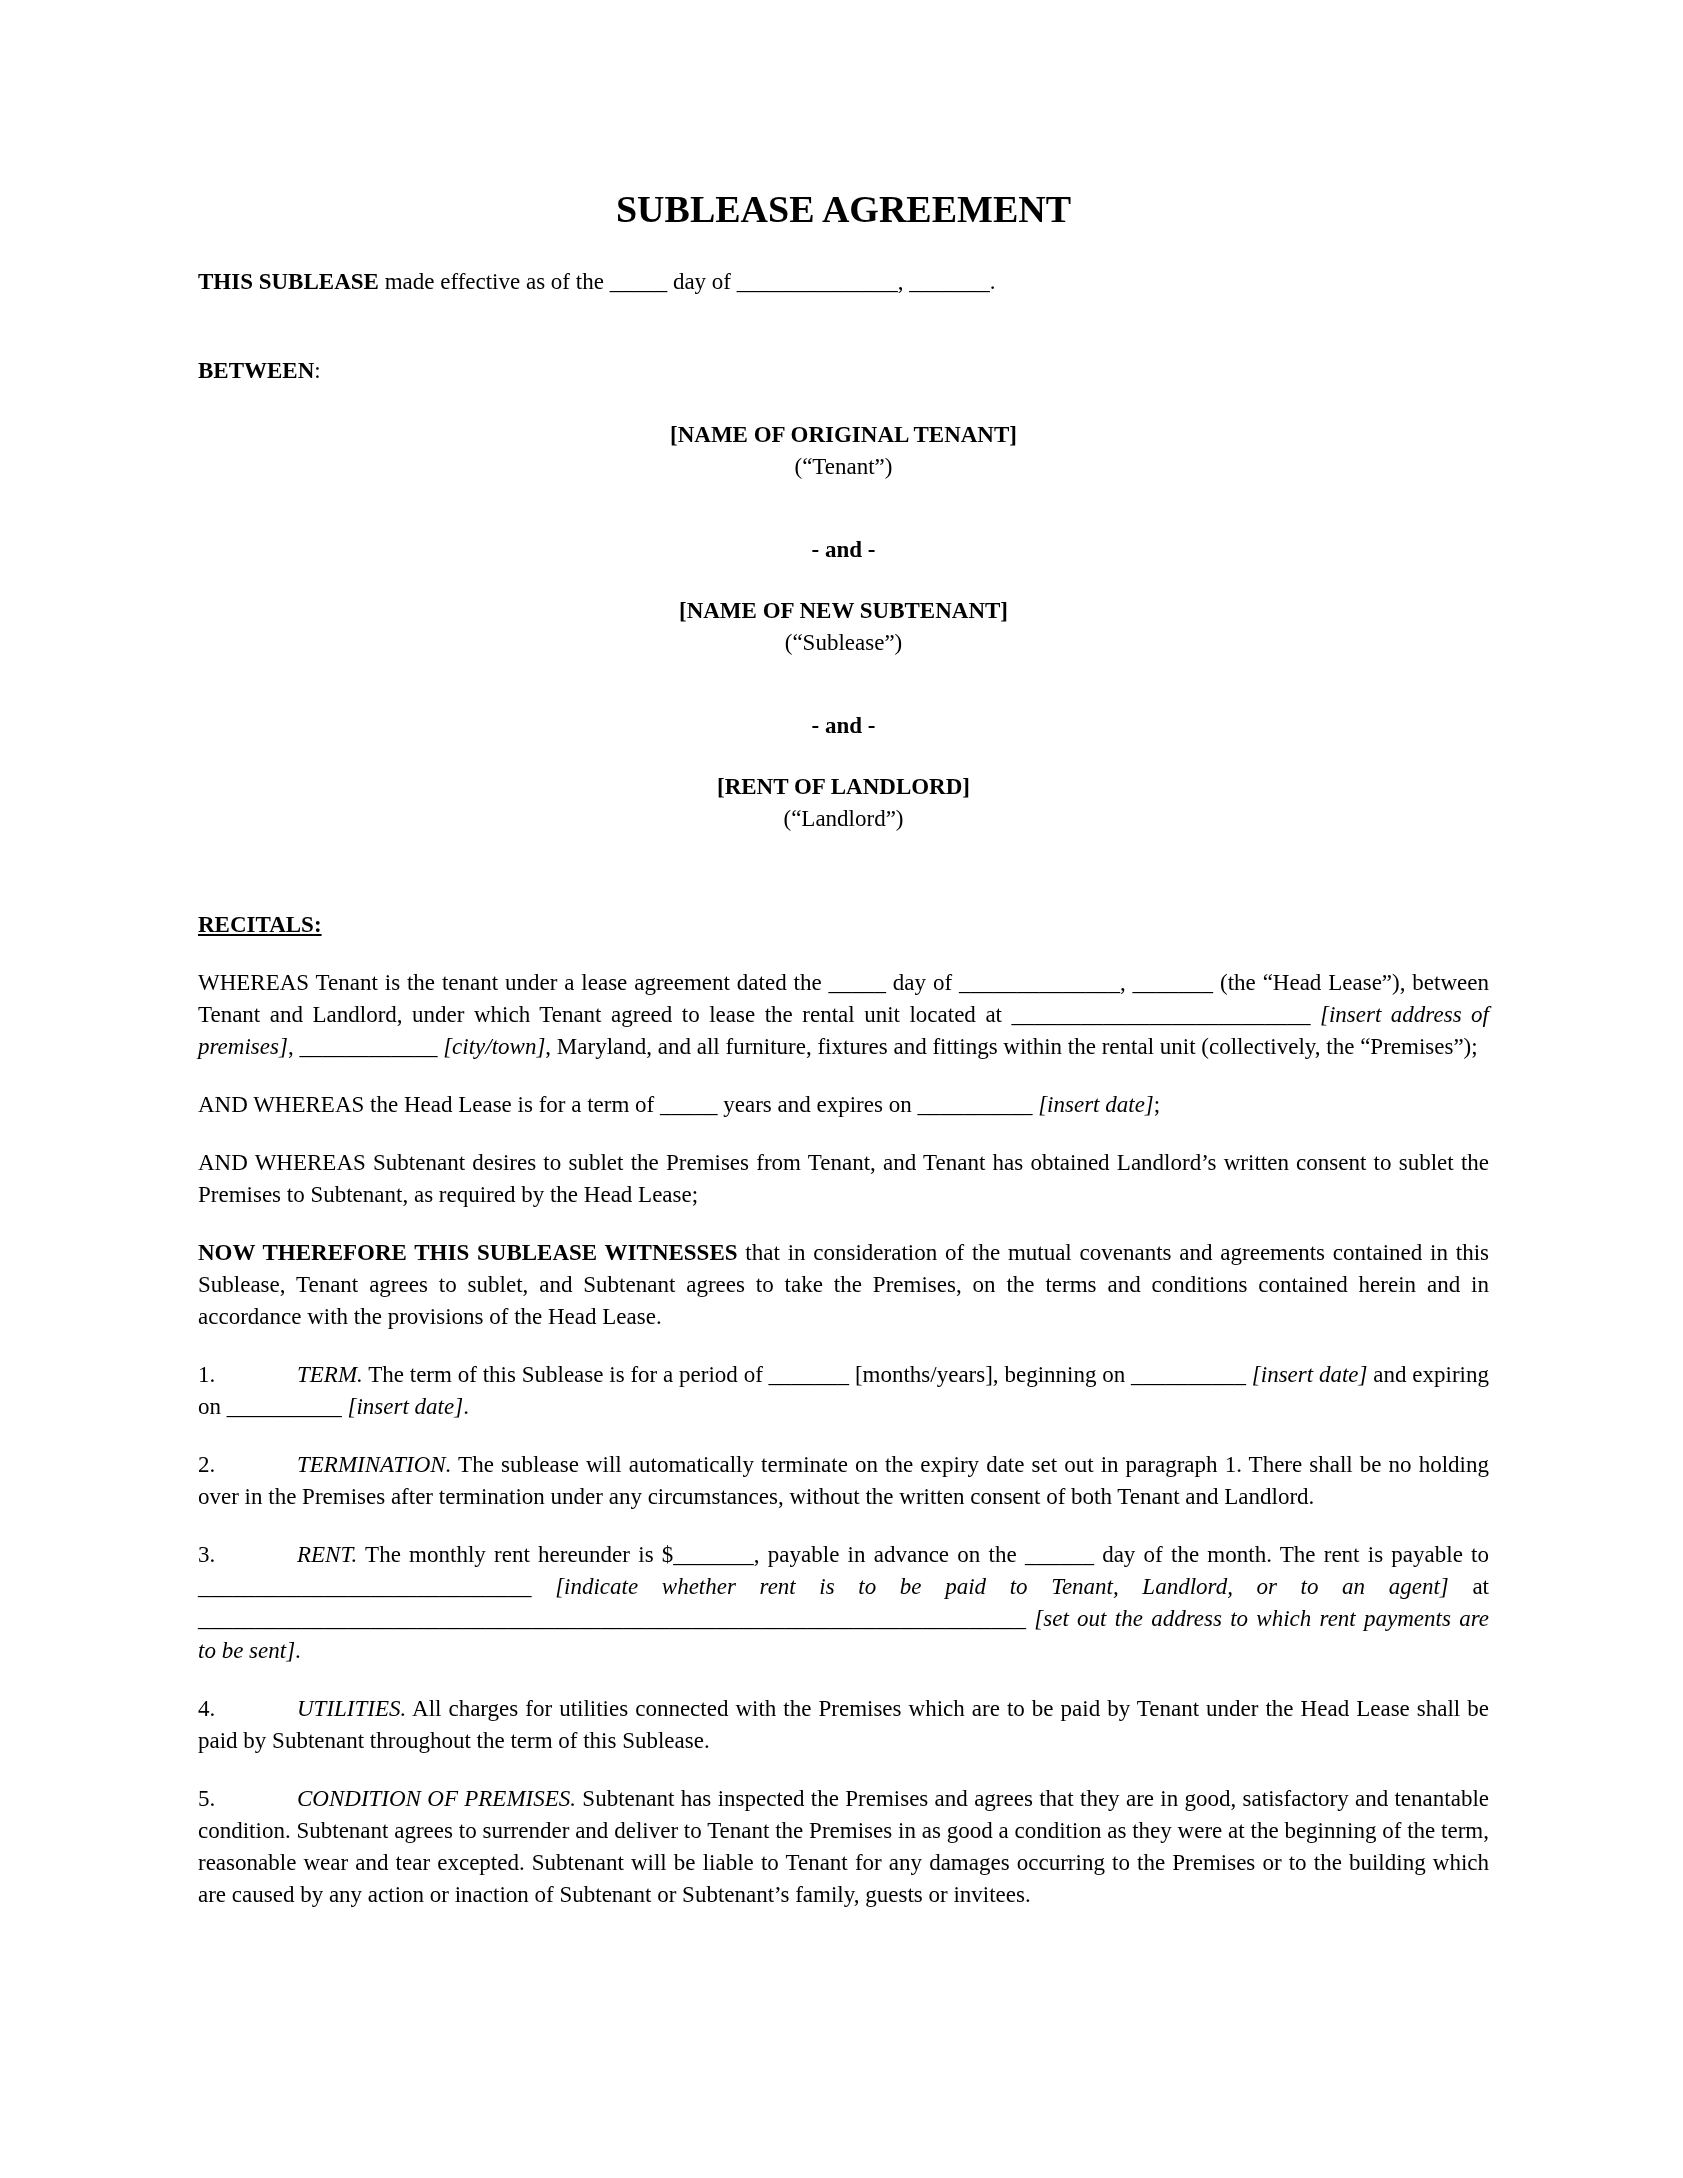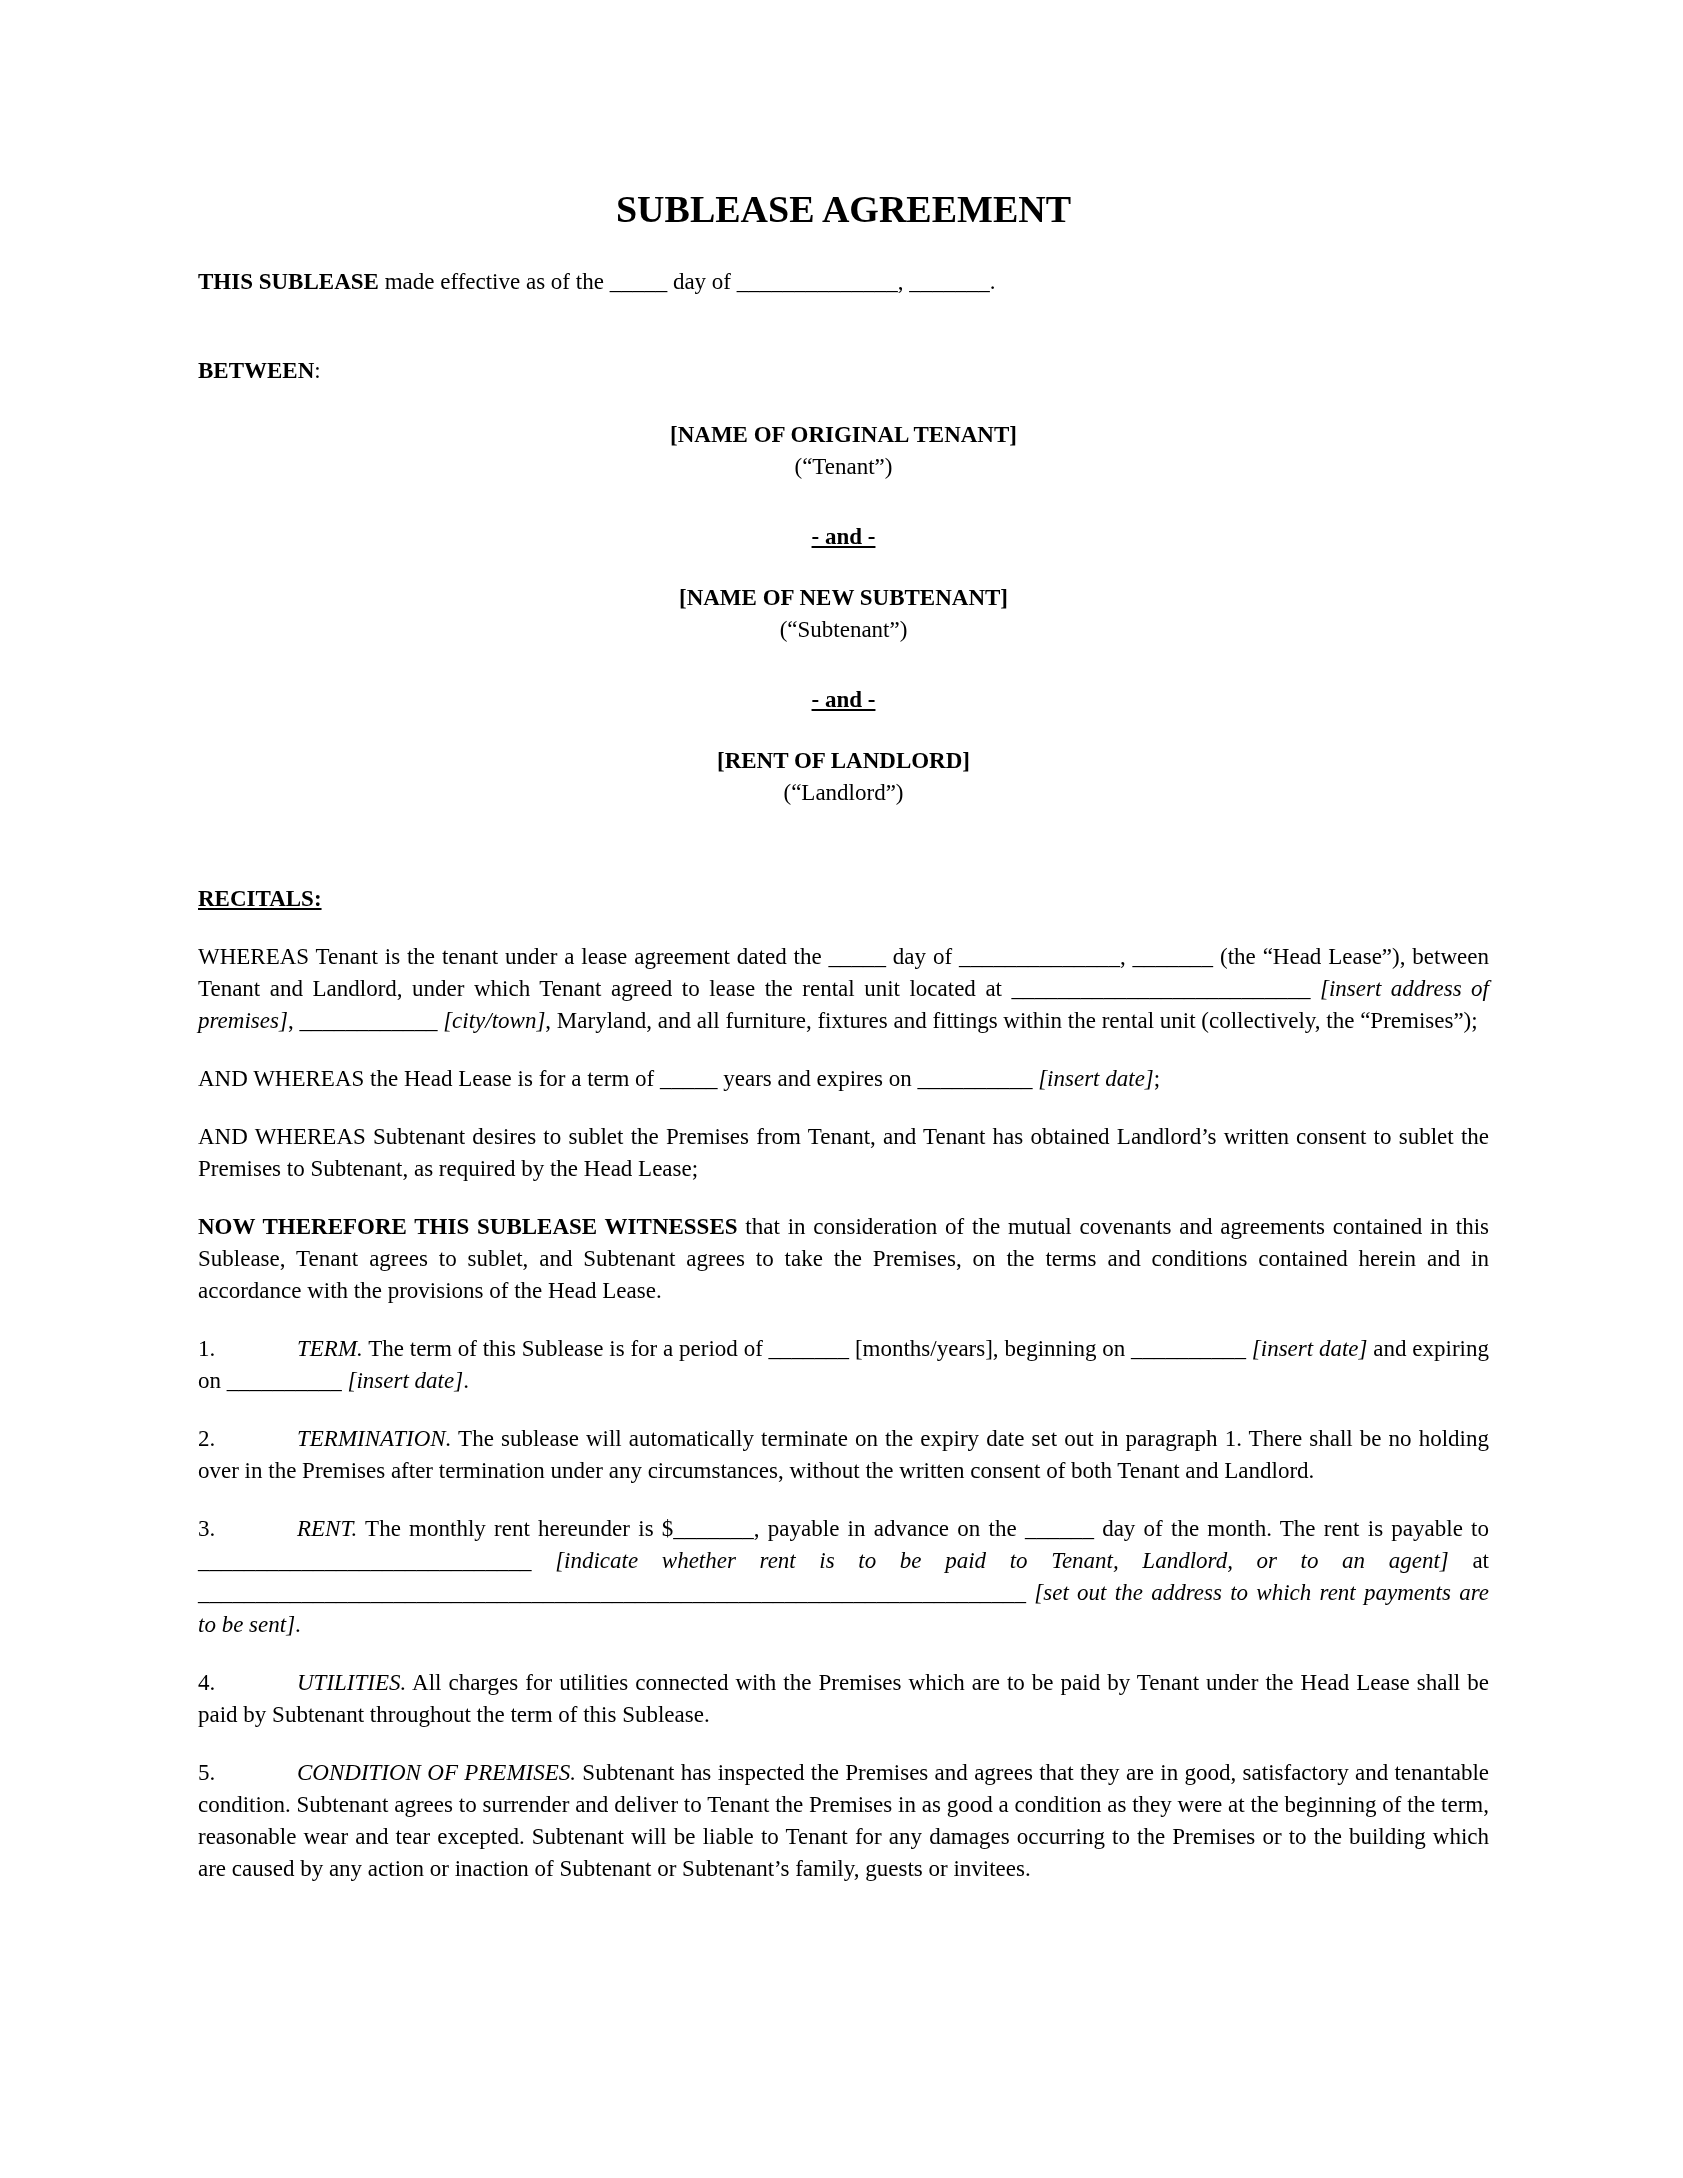--- a/index.html
+++ b/index.html
@@ -28,21 +28,21 @@
     margin: 0 0 36px 0;
   }
   p { margin: 0 0 26px 0; }
   .justify { text-align: justify; }
   .center { text-align: center; }
   .b { font-weight: bold; }
   .i { font-style: italic; }
   .between { margin-top: 57px; margin-bottom: 32px; }
   .party { margin: 4px; }
   .party-line { line-height: 32px; }
-  .sep { margin: 38px 0 29px 0; text-decoration: underline; }
+  .sep { margin: 51px 0 29px 0; }
   .recitals-h { margin-top: 74px; margin-bottom: 26px; text-decoration: underline; }
   .num { display: inline-block; width: 99px; }
 </style>
 </head>
 <body>
 
 <div class="page">
 
   <h1 class="title">SUBLEASE AGREEMENT</h1>
 
@@ -52,21 +52,21 @@
 
   <div class="party">
     <div class="center b party-line">[NAME OF ORIGINAL TENANT]</div>
     <div class="center party-line">(“Tenant”)</div>
   </div>
 
   <div class="center b sep">- and -</div>
 
   <div class="party">
     <div class="center b party-line">[NAME OF NEW SUBTENANT]</div>
-    <div class="center party-line">(“Subtenant”)</div>
+    <div class="center party-line">(“Sublease”)</div>
   </div>
 
   <div class="center b sep">- and -</div>
 
   <div class="party">
     <div class="center b party-line">[RENT OF LANDLORD]</div>
     <div class="center party-line">(“Landlord”)</div>
   </div>
 
   <p class="recitals-h"><span class="b">RECITALS:</span></p>

